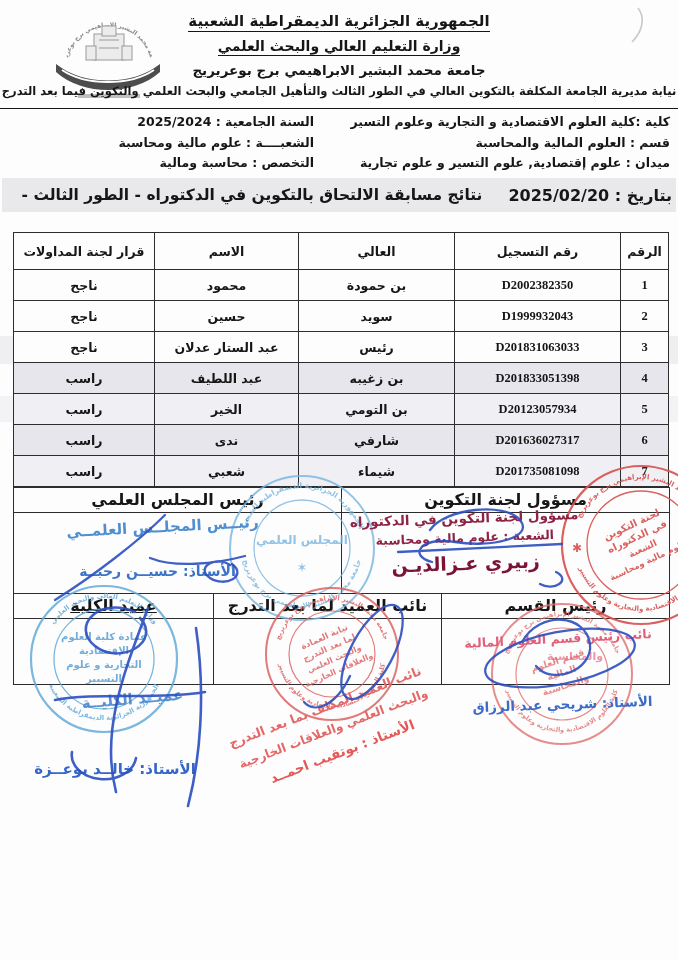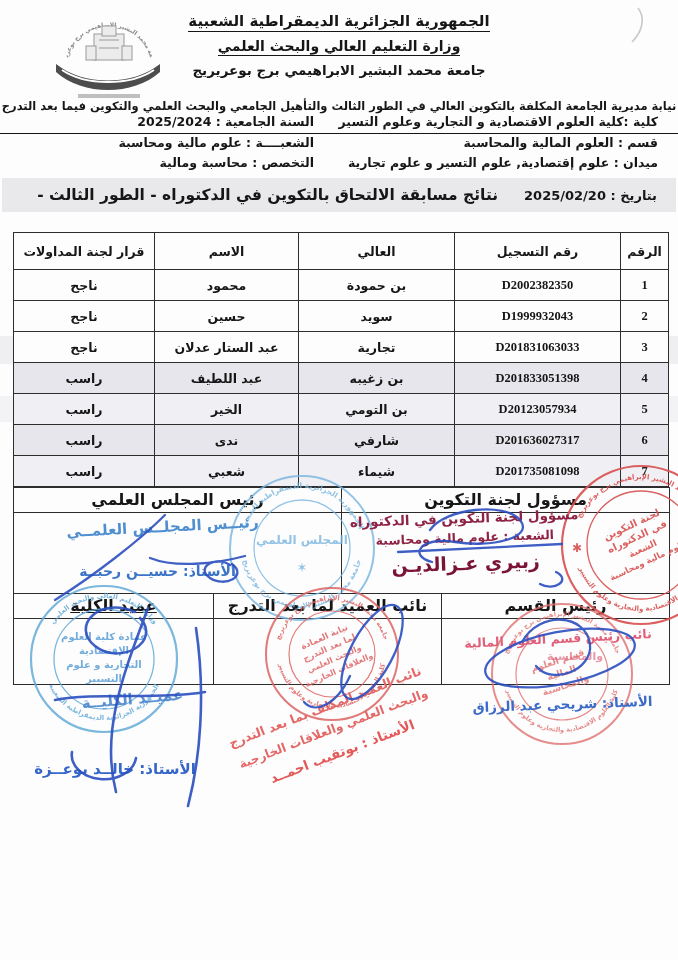--- a/index.html
+++ b/index.html
@@ -10,29 +10,29 @@
   }
   .abs{position:absolute;}
   .b{font-weight:700;}
   .u{border-bottom:1.6px solid #151515;padding-bottom:1px;}
   
   .h-line{left:0;right:0;text-align:center;white-space:nowrap;}
   .h1{top:12px;font-size:15px;}
   .h2{top:38px;font-size:14px;}
   .h3{top:62px;font-size:13.5px;}
   .h4{top:84px;font-size:11.5px;}
-  .h4 span{display:block;border-bottom:1.6px solid #151515;padding-bottom:20px;margin-top:15px;}
+  .h4 span{display:block;border-bottom:1.6px solid #151515;padding-bottom:10px;}
   
   .meta{font-size:12.5px;font-weight:700;line-height:1.65;text-align:right;}
-  .meta-right{top:112px;right:20px;width:334px;}
+  .meta-right{top:112px;right:8px;width:334px;}
   .meta-left{top:112px;right:364px;width:270px;}
   
   .band{top:178px;left:2px;right:2px;height:34px;background:#e9e9ec;
         display:flex;align-items:center;}
-  .band .date{font-size:13px;font-weight:700;margin-right:19px;white-space:nowrap;}
+  .band .date{font-size:16px;font-weight:700;margin-right:4px;white-space:nowrap;}
   .band .ttl{font-size:15.5px;font-weight:700;margin-right:26px;white-space:nowrap;}
   
   .noise{background:rgba(205,205,215,.28);}
   
   table.results{position:absolute;top:232px;left:13px;width:655px;
     border-collapse:collapse;table-layout:fixed;direction:rtl;z-index:2;}
   table.results td,table.results th{border:1.5px solid #2d2d2d;padding:0 4px;
     font-size:12.5px;font-weight:700;text-align:center;vertical-align:middle;background:#fdfdfd;}
   table.results th{height:36px;}
   table.results td{height:30px;}
@@ -140,21 +140,21 @@
       <tr>
         <td class="num">2</td>
         <td class="reg">D1999932043</td>
         <td>سويد</td>
         <td>حسين</td>
         <td>ناجح</td>
       </tr>
       <tr>
         <td class="num">3</td>
         <td class="reg">D201831063033</td>
-        <td>تجارية</td>
+        <td>رئيس</td>
         <td>عبد الستار عدلان</td>
         <td>ناجح</td>
       </tr>
       <tr class="shadeA">
         <td class="num">4</td>
         <td class="reg">D201833051398</td>
         <td>بن زغيبه</td>
         <td>عبد اللطيف</td>
         <td>راسب</td>
       </tr>

